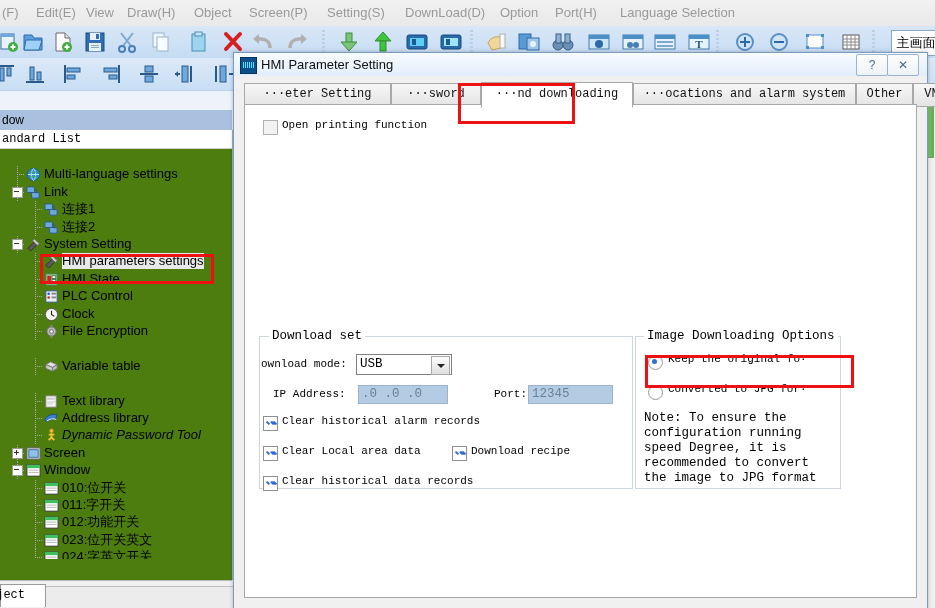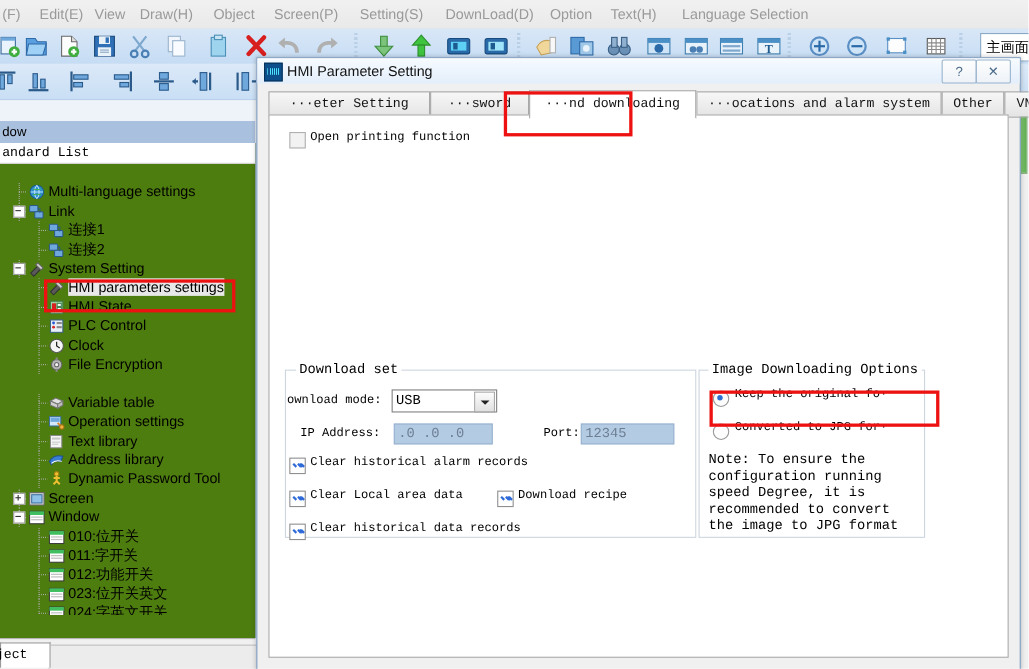--- a/index.html
+++ b/index.html
@@ -128,21 +128,21 @@
 <div id="menubar">
     <div class="mi" style="left:2px;">(F)</div>
     <div class="mi" style="left:36px;">Edit(E)</div>
     <div class="mi" style="left:86px;">View</div>
     <div class="mi" style="left:127px;">Draw(H)</div>
     <div class="mi" style="left:194px;">Object</div>
     <div class="mi" style="left:249px;">Screen(P)</div>
     <div class="mi" style="left:327px;">Setting(S)</div>
     <div class="mi" style="left:405px;">DownLoad(D)</div>
     <div class="mi" style="left:500px;">Option</div>
-    <div class="mi" style="left:555px;">Text(H)</div>
+    <div class="mi" style="left:555px;">Port(H)</div>
     <div class="mi" style="left:620px;">Language Selection</div>
   </div>
 
 <div id="toolbar1">
     <div class="tsep" style="left:322px;"></div>
     <div class="tsep" style="left:470px;"></div>
     <div class="tsep" style="left:716px;"></div>
     <div class="tsep" style="left:872px;"></div>
     <div class="tb" style="left: -4px; position: absolute;">
       <span style="position: absolute; left: 0px; top: 0px; width: 100%; height: 100%;"><svg width="26" height="26" viewBox="0 0 26 26">
@@ -496,31 +496,20 @@
       <div class="trow" style="top:208.79999999999998px;position:absolute;left:0;width:232px;">
         <div class="dline" style="left:35px;top:0;height:17px;"></div>
         <div class="dlineh" style="left:35px;top:8px;width:8px;"></div>
         <div class="ticon" style="left:44px;"><svg width="15" height="15" viewBox="0 0 16 16">
             <path d="M2 6l5-3 7 3-5 3z" fill="#e0e0e0" stroke="#777"></path>
             <path d="M2 6v4l7 3v-4z" fill="#cfcfcf" stroke="#777"></path>
             <path d="M9 9v4l5-3V6z" fill="#bdbdbd" stroke="#777"></path>
           </svg></div>
         <span class="lbl" style="left:62px;">Variable table</span>
       </div>
-      <div class="trow" style="top:226.2px;position:absolute;left:0;width:232px;">
-        <div class="dline" style="left:35px;top:0;height:17px;"></div>
-        <div class="dlineh" style="left:35px;top:8px;width:8px;"></div>
-        <div class="ticon" style="left:44px;"><svg width="15" height="15" viewBox="0 0 16 16">
-            <rect x="1" y="3" width="11" height="9" fill="#d4e8fa" stroke="#3a6f9f"></rect>
-            <rect x="2" y="4" width="9" height="4" fill="#6fa8dc"></rect>
-            <path d="M9 9l5 5" stroke="#e08a2a" stroke-width="2"></path>
-            <circle cx="13" cy="13" r="2.2" fill="#f0b040" stroke="#a06f10"></circle>
-          </svg></div>
-        <span class="lbl" style="left:62px;">Operation settings</span>
-      </div>
       <div class="trow" style="top:243.59999999999997px;position:absolute;left:0;width:232px;">
         <div class="dline" style="left:35px;top:0;height:17px;"></div>
         <div class="dlineh" style="left:35px;top:8px;width:8px;"></div>
         <div class="ticon" style="left:44px;"><svg width="15" height="15" viewBox="0 0 16 16">
             <rect x="2" y="2" width="11" height="12" fill="#f5f5f5" stroke="#888"></rect>
             <rect x="3.5" y="4" width="8" height="2" fill="#c8c8c8"></rect>
             <rect x="3.5" y="8" width="8" height="1" fill="#c8c8c8"></rect>
             <rect x="3.5" y="10" width="6" height="1" fill="#c8c8c8"></rect>
           </svg></div>
         <span class="lbl" style="left:62px;">Text library</span>
@@ -534,21 +523,21 @@
           </svg></div>
         <span class="lbl" style="left:62px;">Address library</span>
       </div>
       <div class="trow" style="top:278.4px;position:absolute;left:0;width:232px;">
         <div class="dline" style="left:35px;top:0;height:17px;"></div>
         <div class="dlineh" style="left:35px;top:8px;width:8px;"></div>
         <div class="ticon" style="left:44px;"><svg width="15" height="15" viewBox="0 0 16 16">
             <circle cx="8" cy="3" r="2.2" fill="#f0c030" stroke="#a07f10"></circle>
             <path d="M8 5v5M5 13l3-3 3 3M5 7h6" stroke="#f0c030" stroke-width="2" fill="none"></path>
           </svg></div>
-        <span class="lbl" style="left:62px;">Dynamic Password Tool</span>
+        <span class="lbl" style="left:62px;font-style:italic;">Dynamic Password Tool</span>
       </div>
       <div class="trow" style="top:295.79999999999995px;position:absolute;left:0;width:232px;">
         <div class="dline" style="left:17px;top:0;height:17px;"></div>
         <div class="dlineh" style="left:17px;top:8px;width:8px;"></div>
         <div class="tplus plus" style="left:12px;"></div>
         <div class="ticon" style="left:26px;"><svg width="15" height="15" viewBox="0 0 16 16">
             <rect x="1" y="2" width="14" height="12" fill="#d8d8d8" stroke="#666"></rect>
             <rect x="3" y="4" width="10" height="8" fill="#8fc0e8" stroke="#3a6f9f"></rect>
           </svg></div>
         <span class="lbl" style="left:44px;">Screen</span>

